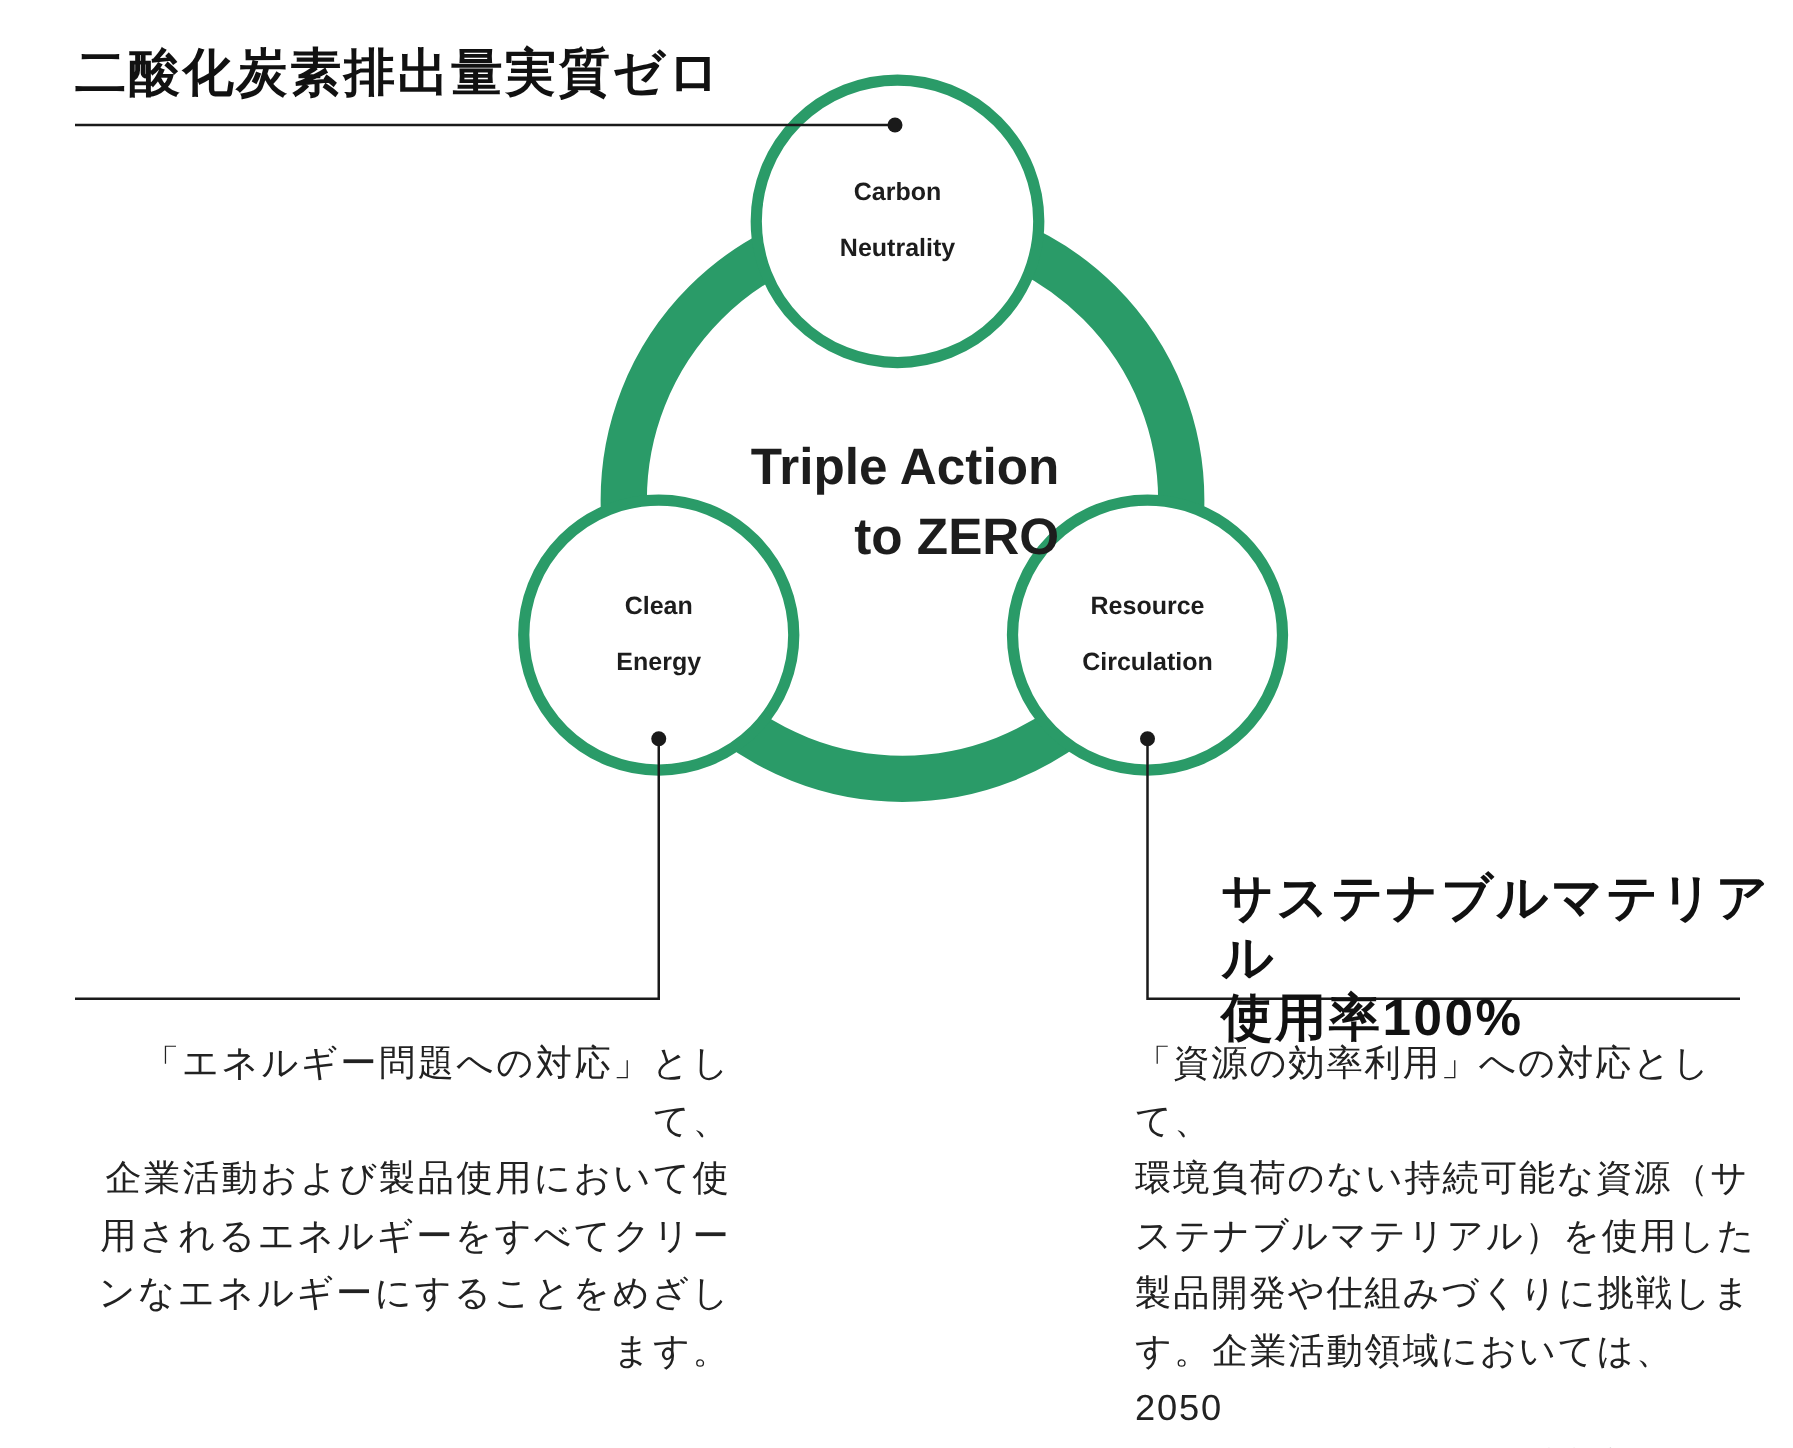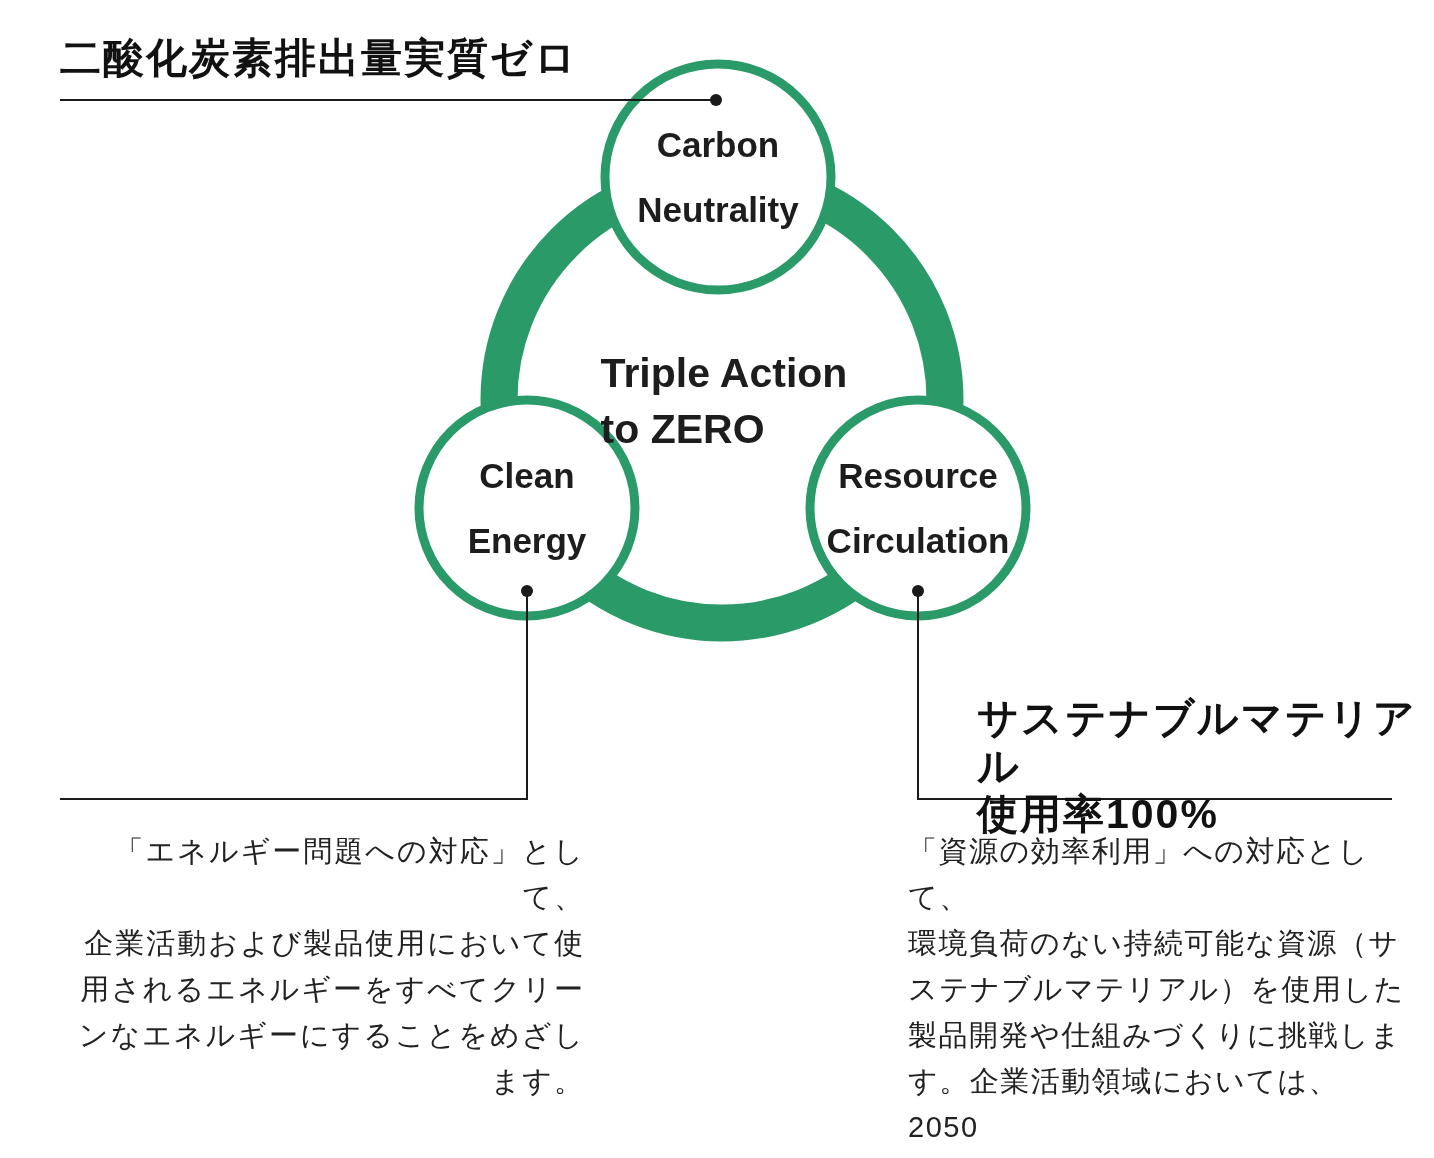--- a/index.html
+++ b/index.html
@@ -10,26 +10,26 @@
     font-family:"Liberation Sans","DejaVu Sans",sans-serif;
   }
   svg.diagram { position:absolute; left:0; top:0; width:1434px; height:1158px; }
   .ring        { fill:none; stroke:var(--green); stroke-width:37; }
   .node-circle { fill:#ffffff; stroke:var(--green); stroke-width:9; }
   .leader      { fill:none; stroke:var(--ink); stroke-width:2; }
   .dot         { fill:var(--ink); }
 
   .node-label {
     position:absolute; transform:translate(-50%,-50%);
-    text-align:center; font-weight:700; font-size:35px; line-height:65px;
+    text-align:center; font-weight:700; font-size:20px; line-height:45px;
     letter-spacing:0px; white-space:pre-line; color:#1d1d1d;
   }
   .center-title {
     position:absolute; transform:translate(-50%,-50%);
-    text-align:left; font-weight:700; font-size:41px; line-height:56px;
+    text-align:right; font-weight:700; font-size:41px; line-height:56px;
     white-space:pre-line; color:#1d1d1d;
   }
   .heading {
     position:absolute; margin:0; font-weight:700; font-size:41px;
     line-height:48px; letter-spacing:2px; white-space:pre-line; color:#111111;
   }
   .body-text {
     position:absolute; margin:0; font-size:29px; line-height:46px;
     white-space:pre-line; color:#222222;
   }

